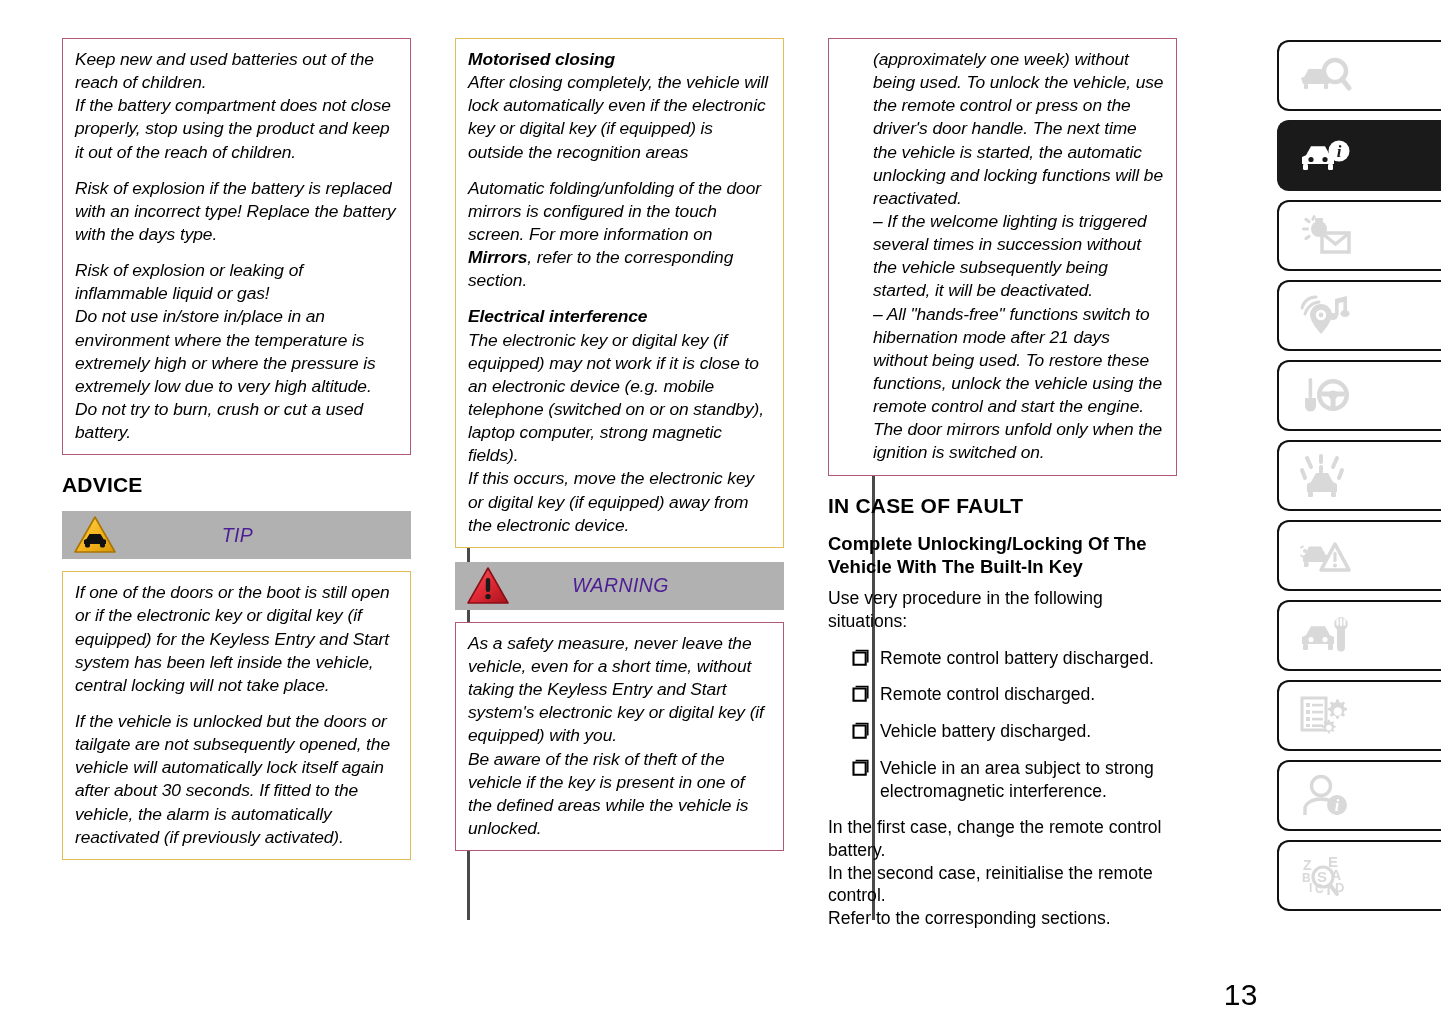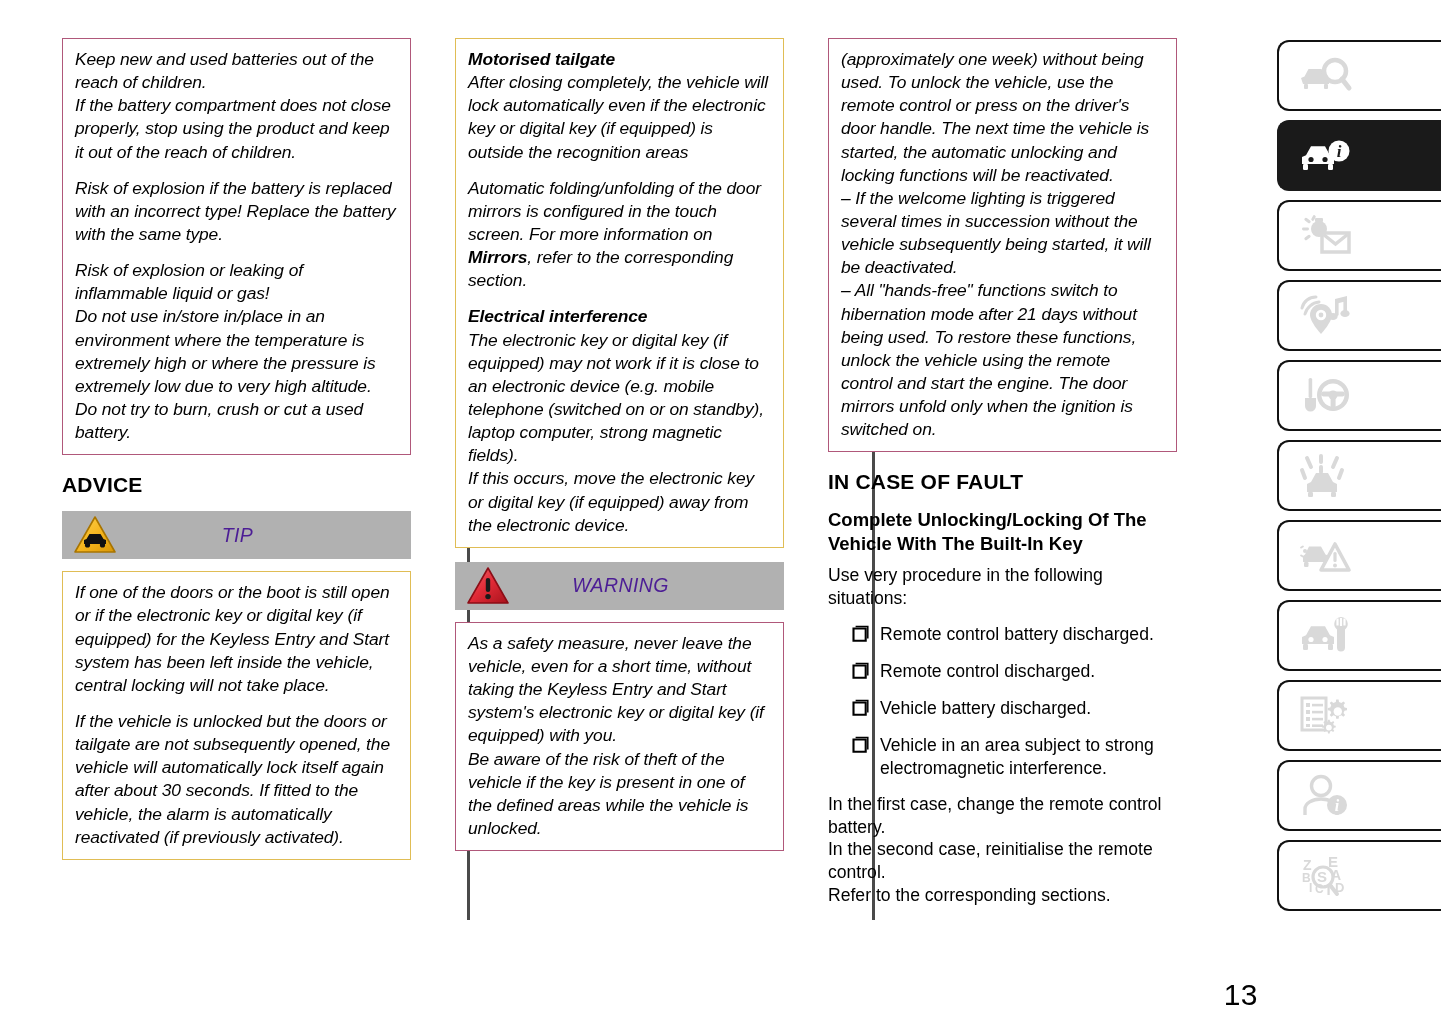--- a/index.html
+++ b/index.html
@@ -191,21 +191,21 @@
   <div class="col-divider d1"></div>
   <div class="col-divider d2"></div>
 
   <div class="columns">
 
     <div class="col col-1">
 
       <div class="notebox">
         <p style="white-space: pre-line;">Keep new and used batteries out of the reach of children.
 If the battery compartment does not close properly, stop using the product and keep it out of the reach of children.</p>
-        <p>Risk of explosion if the battery is replaced with an incorrect type! Replace the battery with the same type.</p>
+        <p>Risk of explosion if the battery is replaced with an incorrect type! Replace the battery with the days type.</p>
         <p style="white-space: pre-line;">Risk of explosion or leaking of inflammable liquid or gas!
 Do not use in/store in/place in an environment where the temperature is extremely high or where the pressure is extremely low due to very high altitude.
 Do not try to burn, crush or cut a used battery.</p>
       </div>
 
       <div class="section-title">ADVICE</div>
 
       <div class="banner">
         <div class="banner-icon">
           <svg width="46" height="42" viewBox="0 0 46 42">
@@ -229,21 +229,21 @@
       <div class="notebox tip">
         <p>If one of the doors or the boot is still open or if the electronic key or digital key (if equipped) for the Keyless Entry and Start system has been left inside the vehicle, central locking will not take place.</p>
         <p>If the vehicle is unlocked but the doors or tailgate are not subsequently opened, the vehicle will automatically lock itself again after about 30 seconds. If fitted to the vehicle, the alarm is automatically reactivated (if previously activated).</p>
       </div>
 
     </div>
 
     <div class="col col-2">
 
       <div class="notebox tip">
-        <p class="tight"><b>Motorised tailgate</b></p>
+        <p class="tight"><b>Motorised closing</b></p>
         <p>After closing completely, the vehicle will lock automatically even if the electronic key or digital key (if equipped) is outside the recognition areas</p>
         <p><span>Automatic folding/unfolding of the door mirrors is configured in the touch screen. For more information on </span><b>Mirrors</b><span>, refer to the corresponding section.</span></p>
         <p class="tight"><b>Electrical interference</b></p>
         <p style="white-space: pre-line;">The electronic key or digital key (if equipped) may not work if it is close to an electronic device (e.g. mobile telephone (switched on or on standby), laptop computer, strong magnetic fields).
 If this occurs, move the electronic key or digital key (if equipped) away from the electronic device.</p>
       </div>
 
       <div class="banner">
         <div class="banner-icon">
           <svg width="46" height="42" viewBox="0 0 46 42">
@@ -265,21 +265,21 @@
       <div class="notebox">
         <p style="white-space: pre-line;">As a safety measure, never leave the vehicle, even for a short time, without taking the Keyless Entry and Start system's electronic key or digital key (if equipped) with you.
 Be aware of the risk of theft of the vehicle if the key is present in one of the defined areas while the vehicle is unlocked.</p>
       </div>
 
     </div>
 
     <div class="col col-3">
 
       <div class="notebox">
-        <p style="white-space: pre-line;">(approximately one week) without being used. To unlock the vehicle, use the remote control or press on the driver's door handle. The next time the vehicle is started, the automatic unlocking and locking functions will be reactivated.
+        <p style="white-space: pre-line; margin-left: 32px;">(approximately one week) without being used. To unlock the vehicle, use the remote control or press on the driver's door handle. The next time the vehicle is started, the automatic unlocking and locking functions will be reactivated.
 – If the welcome lighting is triggered several times in succession without the vehicle subsequently being started, it will be deactivated.
 – All "hands-free" functions switch to hibernation mode after 21 days without being used. To restore these functions, unlock the vehicle using the remote control and start the engine. The door mirrors unfold only when the ignition is switched on.</p>
       </div>
 
       <div class="section-title">IN CASE OF FAULT</div>
 
       <div class="sub-title">Complete Unlocking/Locking Of The Vehicle With The Built-In Key</div>
 
       <div class="body-text">Use very procedure in the following situations:</div>
 

